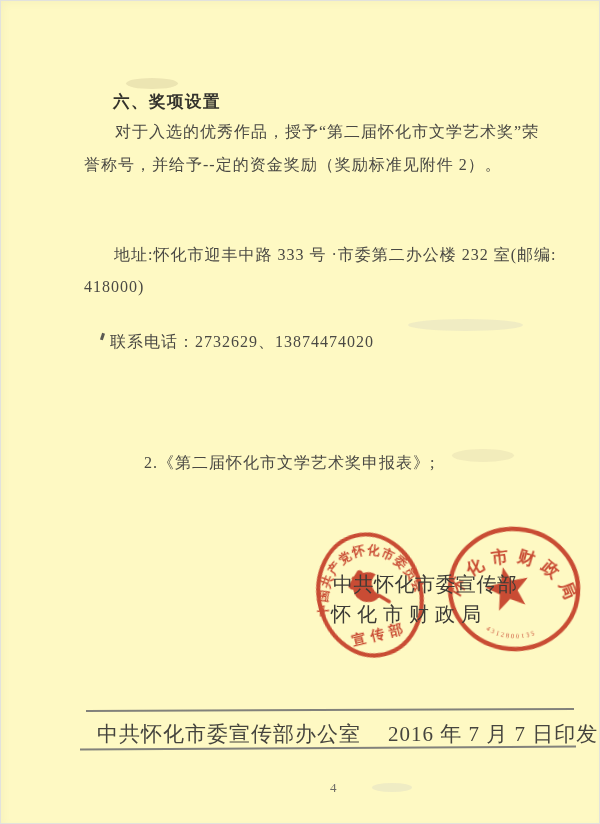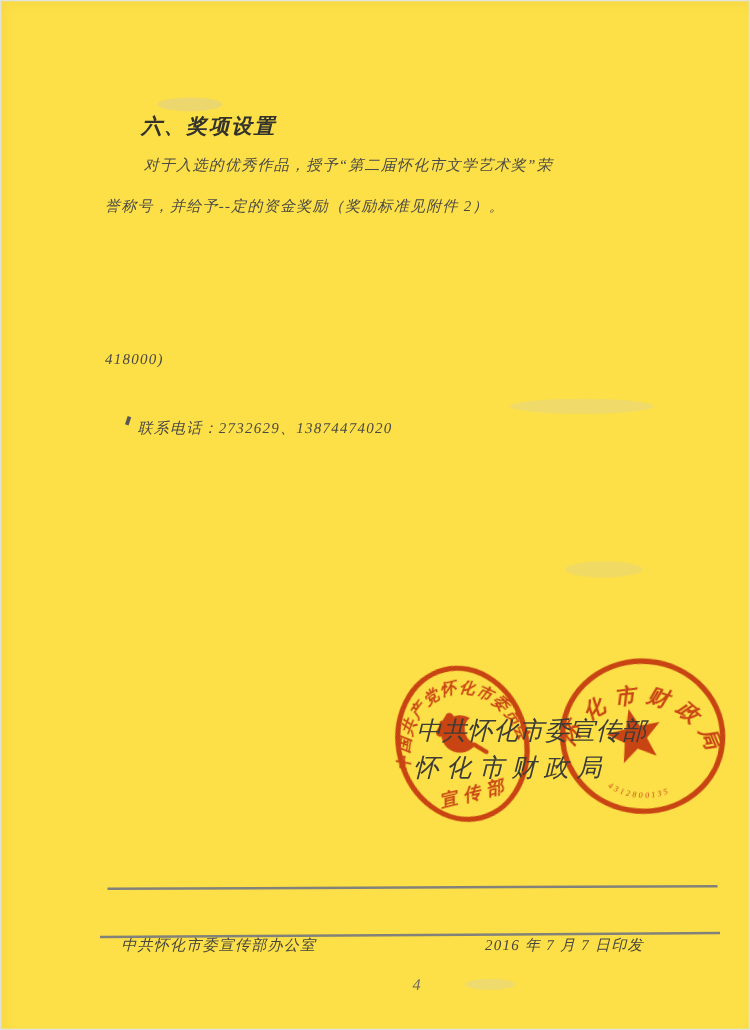--- a/index.html
+++ b/index.html
@@ -1,30 +1,29 @@
 <!DOCTYPE html>
 <html><head>
 <meta charset="utf-8">
 <style>
   html,body{margin:0;padding:0;background:#e9e9e6;}
   .page{
     position:relative;width:600px;height:824px;margin:0 auto;
-    background:#fde047;overflow:hidden;
+    background:#fef9c3;overflow:hidden;
     box-shadow:inset 0 0 0 1px #e2e2dd, inset 3px 3px 10px rgba(0,0,0,.035);
     font-family:"Liberation Serif","DejaVu Serif",serif;
     color:#46453f;
-    font-style:italic;
   }
-  .ln{position:absolute;font-size:12px;letter-spacing:1px;white-space:nowrap;line-height:20px;}
+  .ln{position:absolute;font-size:16px;letter-spacing:1px;white-space:nowrap;line-height:20px;}
   .hd{font-family:"Liberation Sans","DejaVu Sans",sans-serif;font-weight:700;color:#33322c;font-size:16.5px;letter-spacing:1.5px;}
   .body-ln{color:#4a4944;}
   .sig{position:absolute;white-space:nowrap;color:#3c3b36;font-size:20px;}
   .rule{position:absolute;background:#82827b;height:1.6px;}
   .pagenum{position:absolute;font-size:13px;color:#6e6d67;letter-spacing:0;}
-  .footer-txt{position:absolute;font-size:12px;color:#45443e;letter-spacing:1px;white-space:nowrap;margin-top:28px;}
+  .footer-txt{position:absolute;font-size:21px;color:#45443e;letter-spacing:1px;white-space:nowrap;}
   .seal{position:absolute;mix-blend-mode:multiply;opacity:.9;filter:blur(.3px);}
   .seal-left{left:314px;top:529px;width:112px;height:132px;transform:rotate(-14deg);}
   .seal-right{left:444px;top:524px;width:140px;height:132px;transform:rotate(5deg);}
   .smudge{position:absolute;border-radius:50%;pointer-events:none;}
   .sm1{left:126px;top:78px;width:52px;height:11px;background:rgba(216,204,158,.45);}
   .sm2{left:408px;top:319px;width:115px;height:12px;background:rgba(205,205,198,.28);}
   .sm3{left:452px;top:449px;width:62px;height:13px;background:rgba(216,206,170,.30);}
   .sm4{left:372px;top:783px;width:40px;height:9px;background:rgba(205,205,198,.30);}
   .tick{position:absolute;left:101px;top:333px;width:2.5px;height:7px;background:#5a5953;transform:rotate(18deg);}
 </style>
@@ -36,23 +35,25 @@
   <div class="smudge sm1"></div>
   <div class="smudge sm2"></div>
   <div class="smudge sm3"></div>
   <div class="smudge sm4"></div>
   <div class="tick"></div>
 
   <div class="ln hd" style="left:113px;top:91px">六、奖项设置</div>
   <div class="ln body-ln" style="left:115px;top:122px">对于入选的优秀作品，授予“第二届怀化市文学艺术奖”荣</div>
   <div class="ln body-ln" style="left:84px;top:155px">誉称号，并给予--定的资金奖励（奖励标准见附件 2）。</div>
 
+  <div class="ln body-ln" style="left:114px;top:245px">地址:怀化市迎丰中路 333 号 ·市委第二办公楼 232 室(邮编:</div>
   <div class="ln body-ln" style="left:84px;top:277px">418000)</div>
   <div class="ln body-ln" style="left:110px;top:332px">联系电话：2732629、13874474020</div>
 
+  <div class="ln body-ln" style="left:144px;top:453px">2.《第二届怀化市文学艺术奖申报表》;</div>
 
   <div class="seal seal-left">
     <svg width="112" height="132" viewBox="0 0 112 132" xmlns="http://www.w3.org/2000/svg">
       <defs>
           <path id="arcL" d="M 11,94 A 46,57 0 1 1 101,94" fill="none"></path>
         </defs>
       <ellipse cx="56" cy="66" rx="51" ry="61" fill="none" stroke="#c43a2e" stroke-width="4.2"></ellipse>
       <text font-size="12.5" fill="#c43a2e" letter-spacing="1.2" font-weight="bold">
         <textPath href="#arcL" startOffset="50%" text-anchor="middle">中国共产党怀化市委员会</textPath>
       </text>

